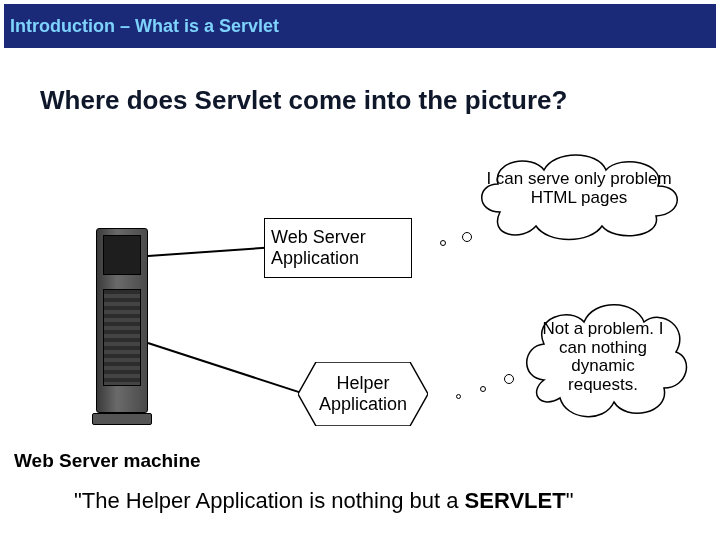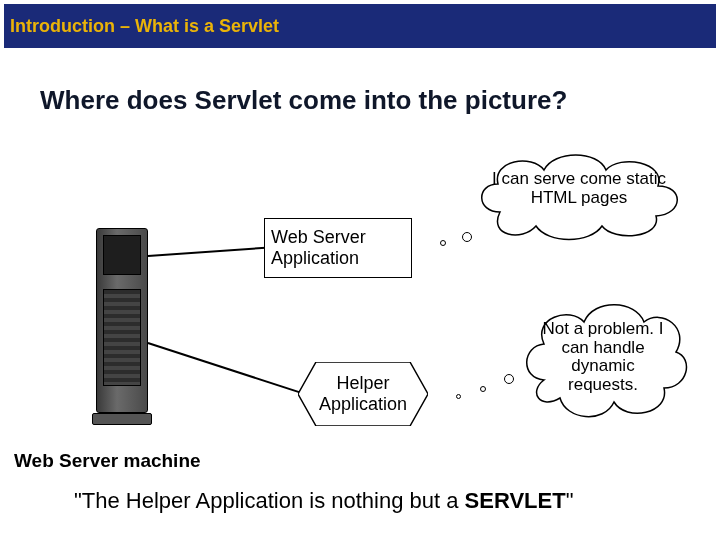--- a/index.html
+++ b/index.html
@@ -1,18 +1,18 @@
 <!DOCTYPE html>
 <html><head>
 <meta charset="utf-8">
 <style>
   * { box-sizing: border-box; margin: 0; padding: 0; }
   html, body { width: 720px; height: 540px; font-family: Arial, Helvetica, sans-serif; background: #fff; overflow: hidden; }
   .slide { position: relative; width: 720px; height: 540px; }
-  .titlebar { position: absolute; top: 4px; left: 4px; right: 4px; height: 44px; background: #1a2a78; color: #eab308; display: flex; align-items: center; padding-left: 6px; }
+  .titlebar { position: absolute; top: 4px; left: 4px; right: 4px; height: 44px; background: #1a2a78; color: #7dd3fc; display: flex; align-items: center; padding-left: 6px; }
   .titlebar span { font-family: "Comic Sans MS", "Trebuchet MS", sans-serif; font-weight: bold; font-size: 18px; }
   .heading { position: absolute; top: 85px; left: 40px; color: #0f172a; font-family: "Comic Sans MS", "Trebuchet MS", sans-serif; font-size: 26px; font-weight: bold; }
   .server-img { position: absolute; top: 228px; left: 96px; width: 52px; height: 198px; }
   .server-body { width: 52px; height: 185px; background: linear-gradient(to right, #3a3a3a 0%, #6a6a6a 40%, #4a4a4a 100%); border: 1px solid #000; border-radius: 3px; position: relative; }
   .server-body::before { content: ""; position: absolute; top: 6px; left: 6px; right: 6px; height: 38px; background: #1e1e1e; border: 1px solid #000; }
   .server-body::after { content: ""; position: absolute; top: 60px; left: 6px; right: 6px; bottom: 26px; background: repeating-linear-gradient(to bottom, #2c2c2c 0 4px, #444 4px 8px); border: 1px solid #000; }
   .server-base { width: 60px; height: 12px; background: #555; border: 1px solid #000; margin-left: -4px; border-radius: 2px; }
   .rect-box { position: absolute; border: 1.5px solid #000; background: #fff; display: flex; align-items: center; justify-content: center; font-size: 18px; line-height: 1.15; padding: 6px; }
   .wsa { top: 218px; left: 264px; width: 148px; height: 60px; }
   .hexagon { position: absolute; top: 362px; left: 298px; width: 130px; height: 64px; display: flex; align-items: center; justify-content: flex-end; text-align: center; font-size: 18px; line-height: 1.15; }
@@ -54,30 +54,30 @@
     <svg class="hex-shape" viewBox="0 0 130 64">
       <polygon points="18,0 112,0 130,32 112,64 18,64 0,32" fill="#fff" stroke="#000" stroke-width="1.5"></polygon>
     </svg>
     <span class="hex-text">Helper Application</span>
   </div>
 
   <div class="cloud-wrap" style="top:148px; left:470px; width:218px; height:96px;">
     <svg width="218" height="96" viewBox="0 0 218 96">
       <path d="M30 64 C6 64 6 36 28 36 C22 12 62 6 74 22 C84 2 128 2 136 22 C150 6 196 14 188 38 C214 38 214 66 186 68 C192 90 144 94 132 78 C120 96 78 96 66 78 C52 94 18 88 30 64 Z" fill="#fff" stroke="#000" stroke-width="1.5"></path>
     </svg>
-    <div class="cloud-text" style="top:22px;">I can serve come static HTML pages</div>
+    <div class="cloud-text" style="top:22px;">I can serve only problem HTML pages</div>
   </div>
   <div class="dot" style="top:232px; left:462px; width:10px; height:10px;"></div>
   <div class="dot" style="top:240px; left:440px;"></div>
 
   <div class="cloud-wrap" style="top:292px; left:518px; width:170px; height:132px;">
     <svg width="170" height="132" viewBox="0 0 170 132">
       <path d="M26 88 C2 86 4 54 26 52 C14 26 52 14 66 30 C76 6 118 8 126 30 C144 16 172 36 158 60 C176 66 170 96 146 96 C152 122 108 130 96 110 C86 132 48 128 42 106 C22 118 10 100 26 88 Z" fill="#fff" stroke="#000" stroke-width="1.5"></path>
     </svg>
-    <div class="cloud-text" style="top:28px; left:0; padding:0 22px;">Not a problem. I can handle dynamic requests.</div>
+    <div class="cloud-text" style="top:28px; left:0; padding:0 22px;">Not a problem. I can nothing dynamic requests.</div>
   </div>
   <div class="dot" style="top:374px; left:504px; width:10px; height:10px;"></div>
   <div class="dot" style="top:386px; left:480px;"></div>
   <div class="dot" style="top:394px; left:456px; width:5px; height:5px;"></div>
 
   <div class="caption">Web Server machine</div>
 
   <div class="conclusion">
     <span>"The Helper Application is nothing but a </span><span class="bold">SERVLET</span><span>"</span>
   </div>

